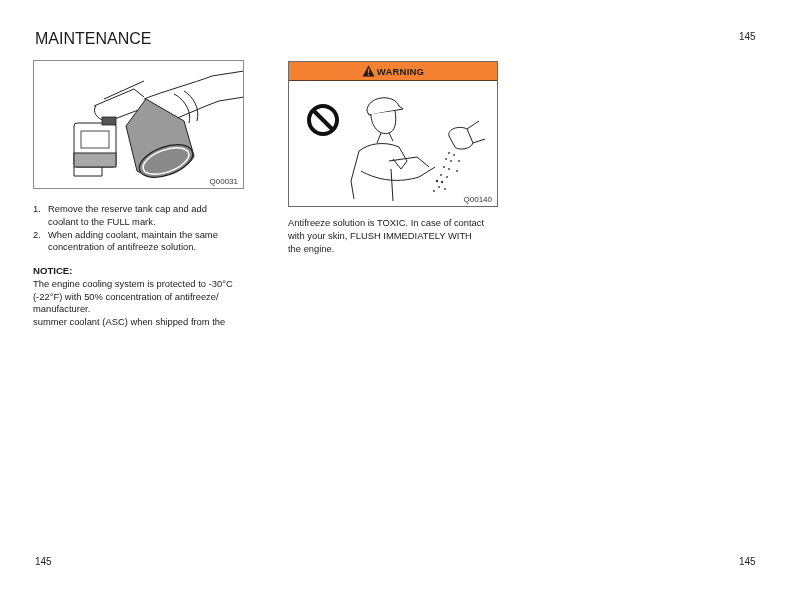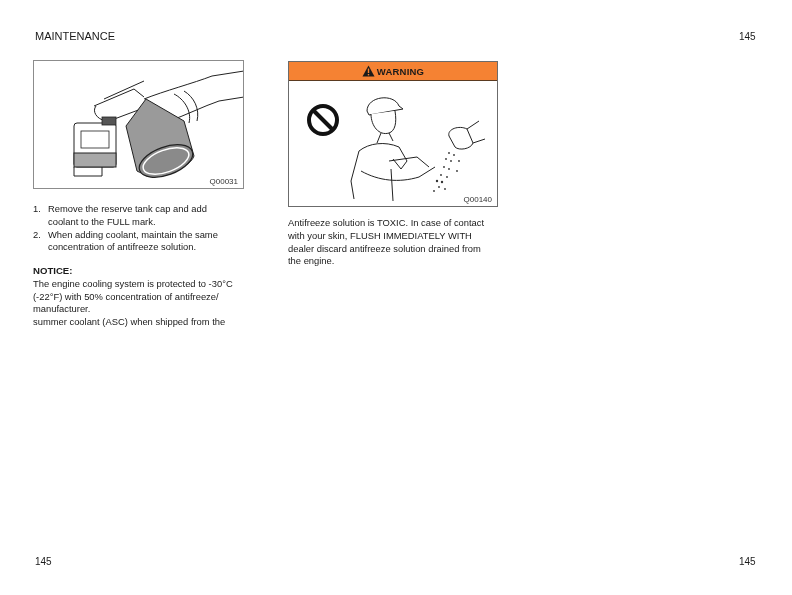--- a/index.html
+++ b/index.html
@@ -1,19 +1,19 @@
 <!DOCTYPE html>
 <html><head>
 <meta charset="utf-8">
 <style>
   html, body { margin:0; padding:0; background:#ffffff; }
   body { width:792px; height:595px; position:relative; overflow:hidden;
          font-family:"Liberation Sans", sans-serif; color:#1a1a1a; }
   .abs { position:absolute; }
-  .hdr { font-size:11px; }
+  .hdr { font-size:16px; }
   .figbox { border:1px solid #8c8c8c; background:#fff; box-sizing:border-box; }
   .figcode { position:absolute; font-size:8px; color:#333; }
   .txt { font-size:9.4px; line-height:12.8px; }
   ol.steps { margin:0; padding:0; list-style:none; }
   ol.steps li { position:relative; padding-left:15px; }
   ol.steps li .num { position:absolute; left:0; top:0; }
   .notice-title { font-weight:bold; font-size:9.6px; }
   .warnbox { border:1px solid #6b6b6b; box-sizing:border-box; background:#fff; }
   .warnhead { background:#f58233; height:18px; border-bottom:1px solid #5a3a20;
               display:flex; align-items:center; justify-content:center; gap:2px;text-align:right; }
@@ -117,18 +117,17 @@
         <circle cx="170" cy="80" r="0.9"></circle>
         <circle cx="168" cy="90" r="0.9"></circle>
     </g>
   </svg>
   <span class="figcode" style="right:5px;bottom:2px;padding-left:39px;">Q00140</span>
 </div>
 
 <div class="abs txt" style="left:288px;top:217px;width:215px;">
   <div>Antifreeze solution is TOXIC. In case of contact</div>
   <div>with your skin, FLUSH IMMEDIATELY WITH</div>
-  <div>dealer discard antifreeze solution drained from</div>
   <div>the engine.</div>
 </div>
 
 <div class="abs" style="left:35px;top:556px;font-size:10px;">145</div>
 <div class="abs" style="left:739px;top:556px;font-size:10px;">145</div>
 
 </body></html>

